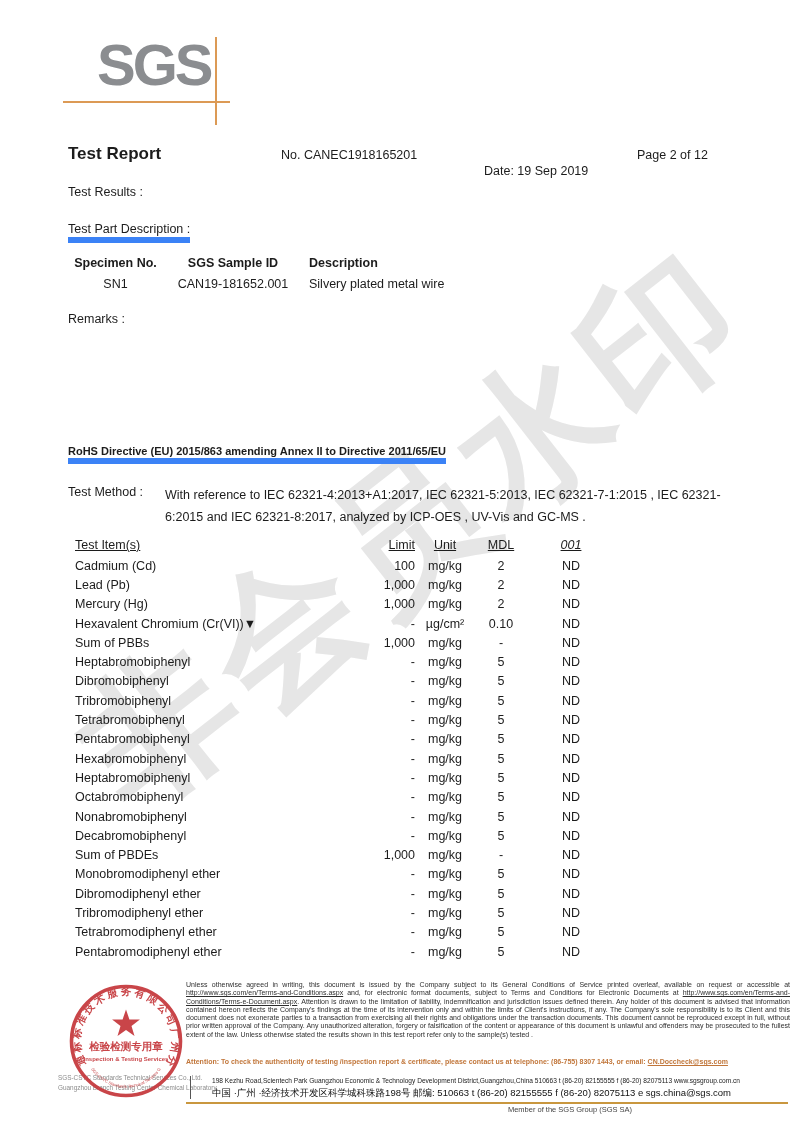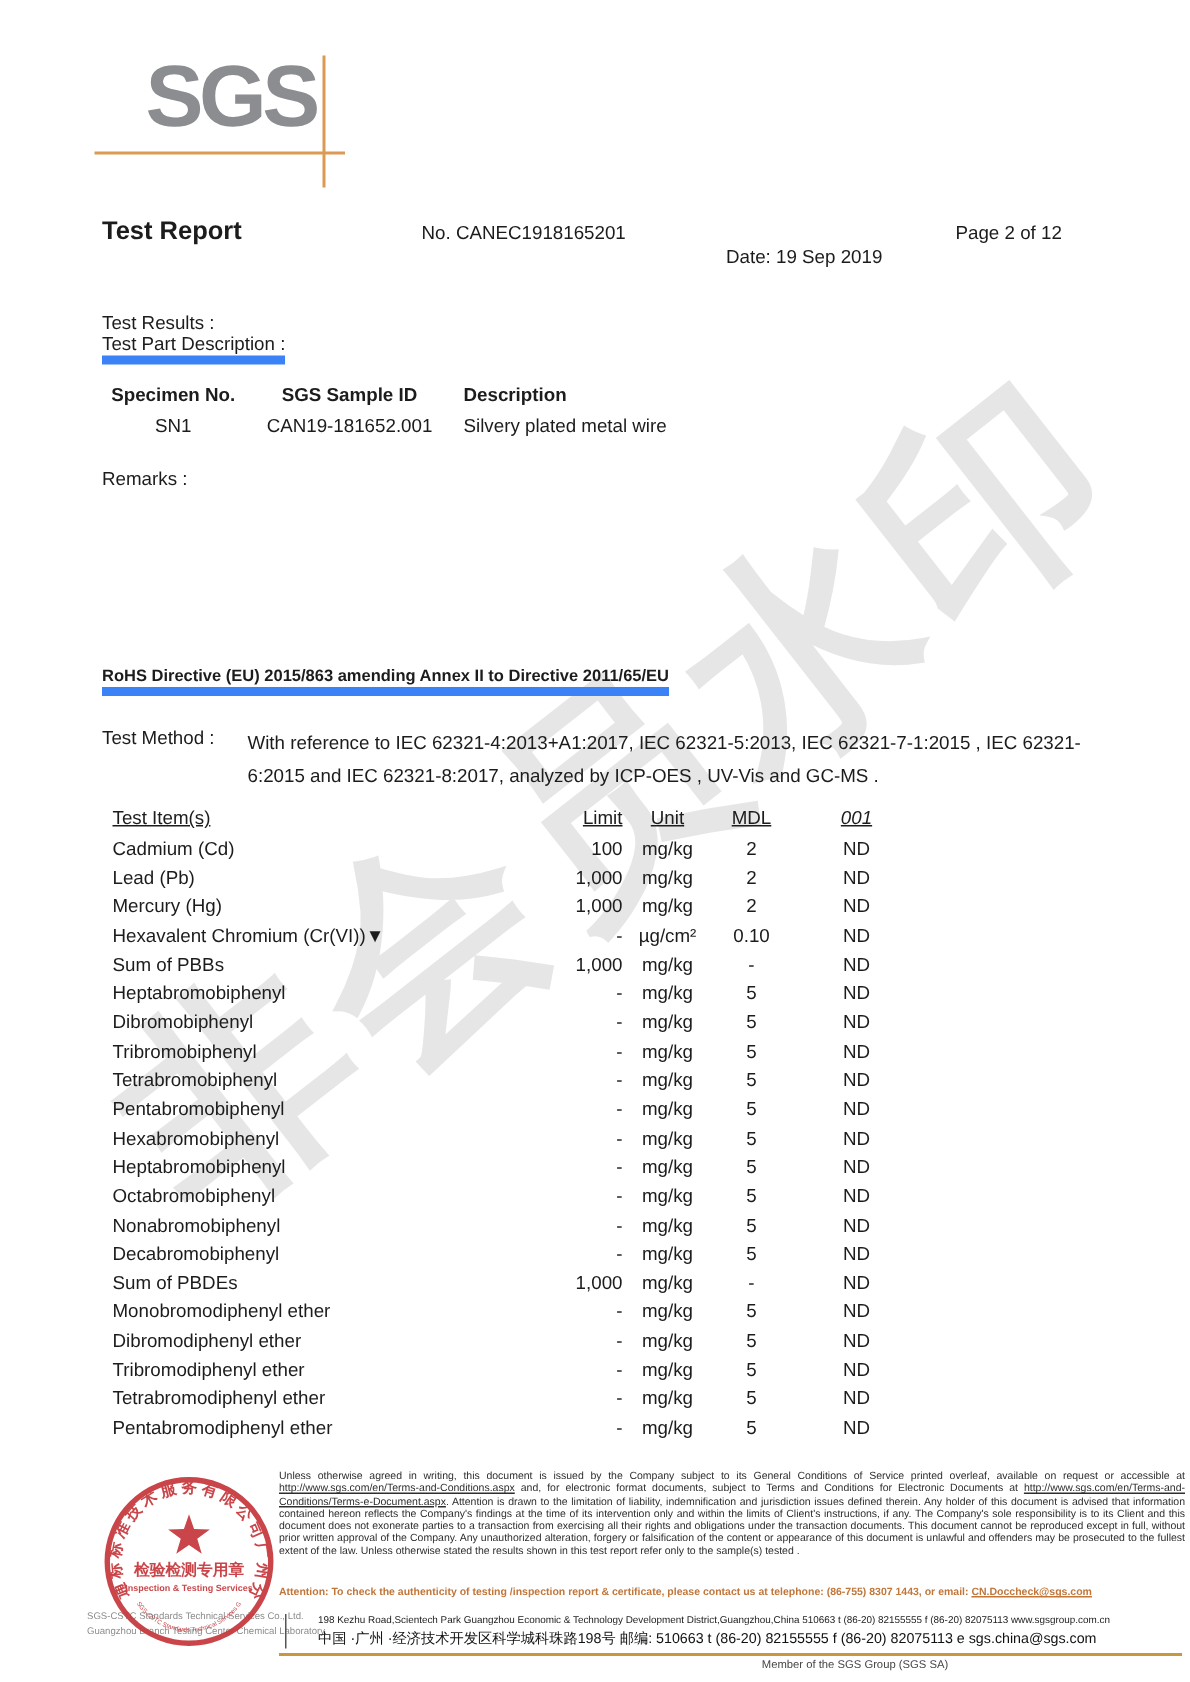--- a/index.html
+++ b/index.html
@@ -79,21 +79,21 @@
 
   <div class="abs logo-text">SGS</div>
   <div class="abs logo-hline"></div>
   <div class="abs logo-vline"></div>
 
   <div class="abs doc-title">Test Report</div>
   <div class="abs report-no">No. CANEC1918165201</div>
   <div class="abs report-date">Date: 19 Sep 2019</div>
   <div class="abs report-page">Page 2 of 12</div>
 
-  <div class="abs body-label" style="left:68px;top:185px;margin-top:23px;">Test Results :</div>
+  <div class="abs body-label" style="left:68px;top:185px;">Test Results :</div>
   <div class="abs body-label" style="left:68px;top:222px;"><span class="u">Test Part Description :</span></div>
 
   <table class="abs spec-table">
     <thead>
       <tr>
         <th class="c1">Specimen No.</th>
         <th class="c2">SGS Sample ID</th>
         <th class="c3">Description</th>
       </tr>
     </thead>

